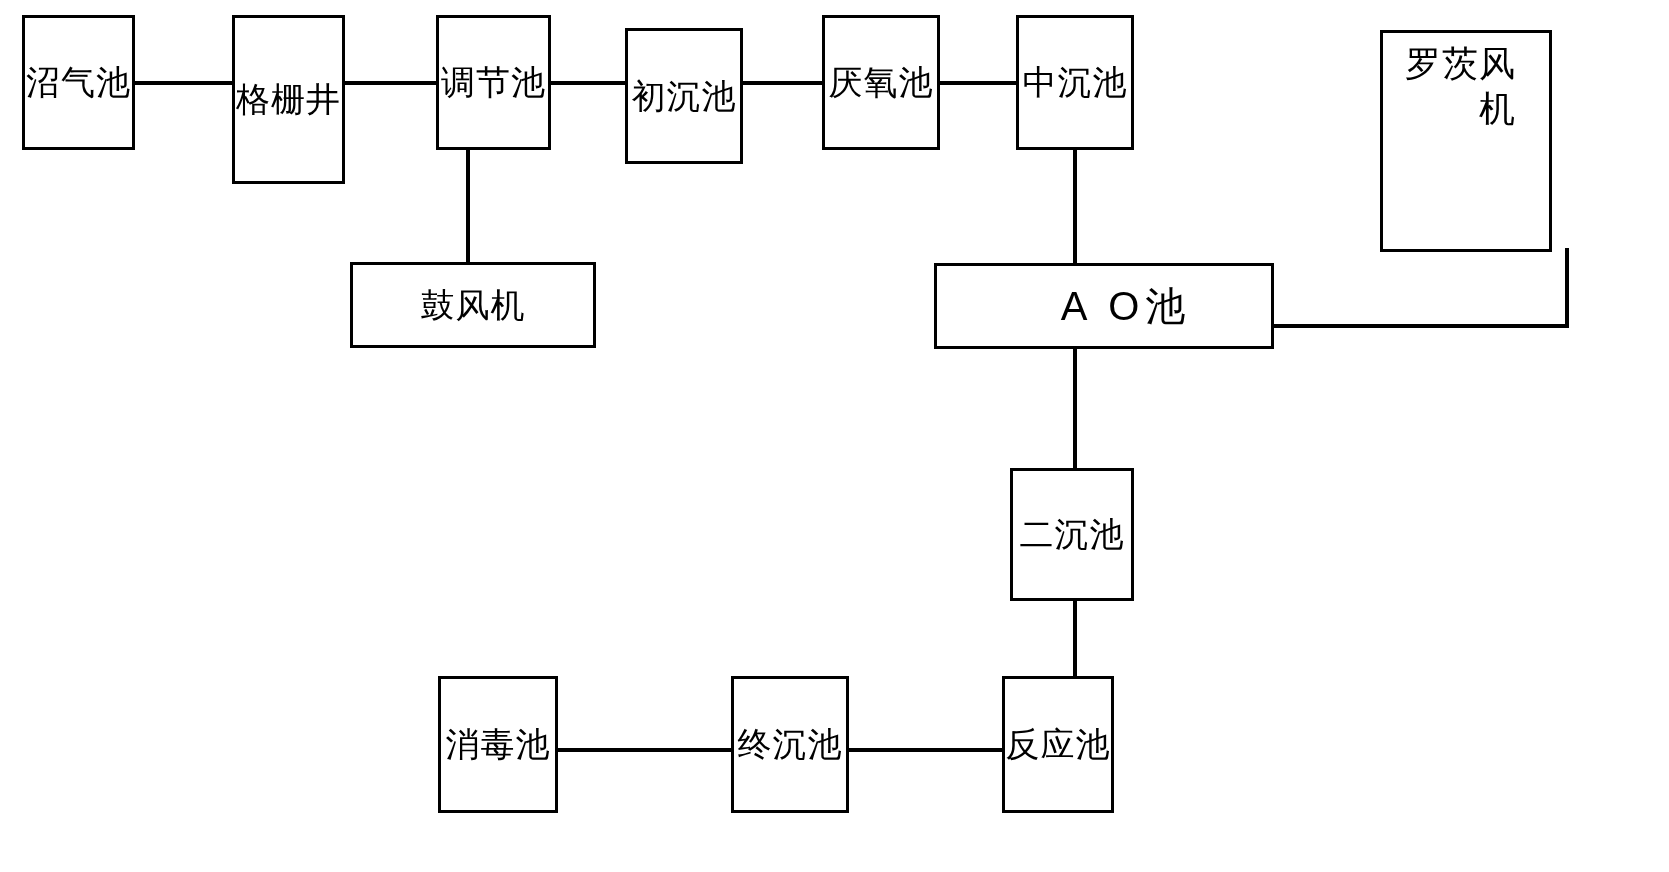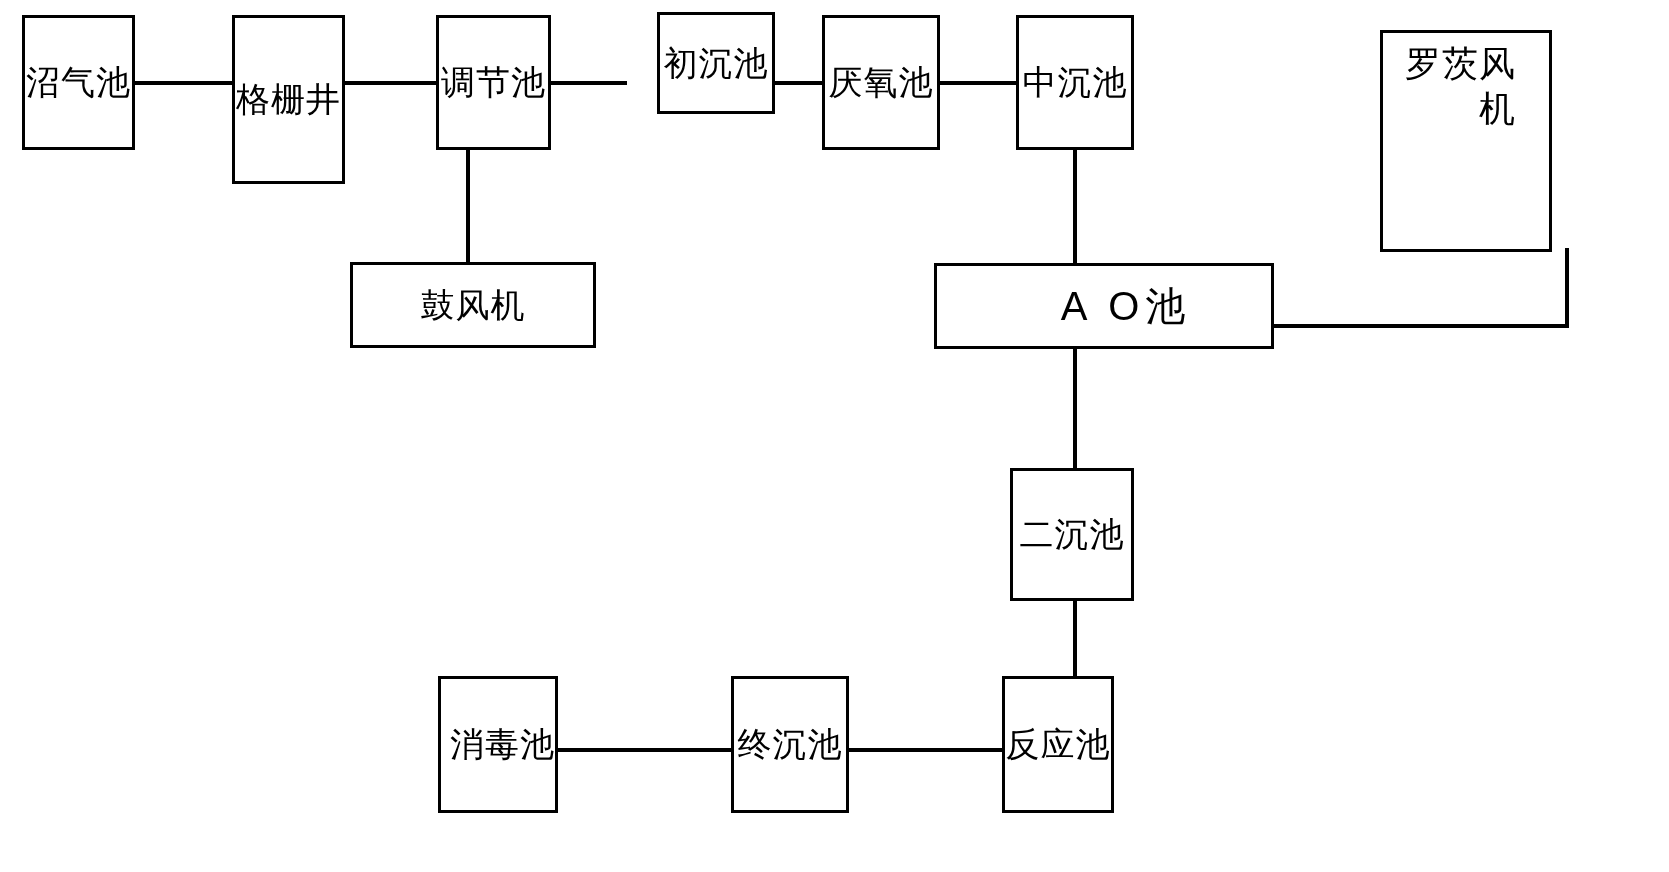--- a/index.html
+++ b/index.html
@@ -86,21 +86,21 @@
   </div>
 
   <div class="node" style="left:232px; top:15px; width:113px; height:169px;">
     <span class="node-label">格栅井</span>
   </div>
 
   <div class="node" style="left:436px; top:15px; width:115px; height:135px;">
     <span class="node-label">调节池</span>
   </div>
 
-  <div class="node" style="left:625px; top:12px; width:118px; height:102px;margin-left:32px;">
+  <div class="node" style="left:625px; top:28px; width:118px; height:136px;">
     <span class="node-label">初沉池</span>
   </div>
 
   <div class="node" style="left:822px; top:15px; width:118px; height:135px;">
     <span class="node-label">厌氧池</span>
   </div>
 
   <div class="node" style="left:1016px; top:15px; width:118px; height:135px;">
     <span class="node-label">中沉池</span>
   </div>
@@ -123,17 +123,17 @@
   </div>
 
   <div class="node" style="left:1002px; top:676px; width:112px; height:137px;">
     <span class="node-label">反应池</span>
   </div>
 
   <div class="node" style="left:731px; top:676px; width:118px; height:137px;">
     <span class="node-label">终沉池</span>
   </div>
 
-  <div class="node" style="left:438px; top:676px; width:120px; height:137px;justify-content:flex-end;">
+  <div class="node" style="left:438px; top:676px; width:120px; height:137px;">
     <span class="node-label">消毒池</span>
   </div>
 
 </div>
 
 </body></html>

